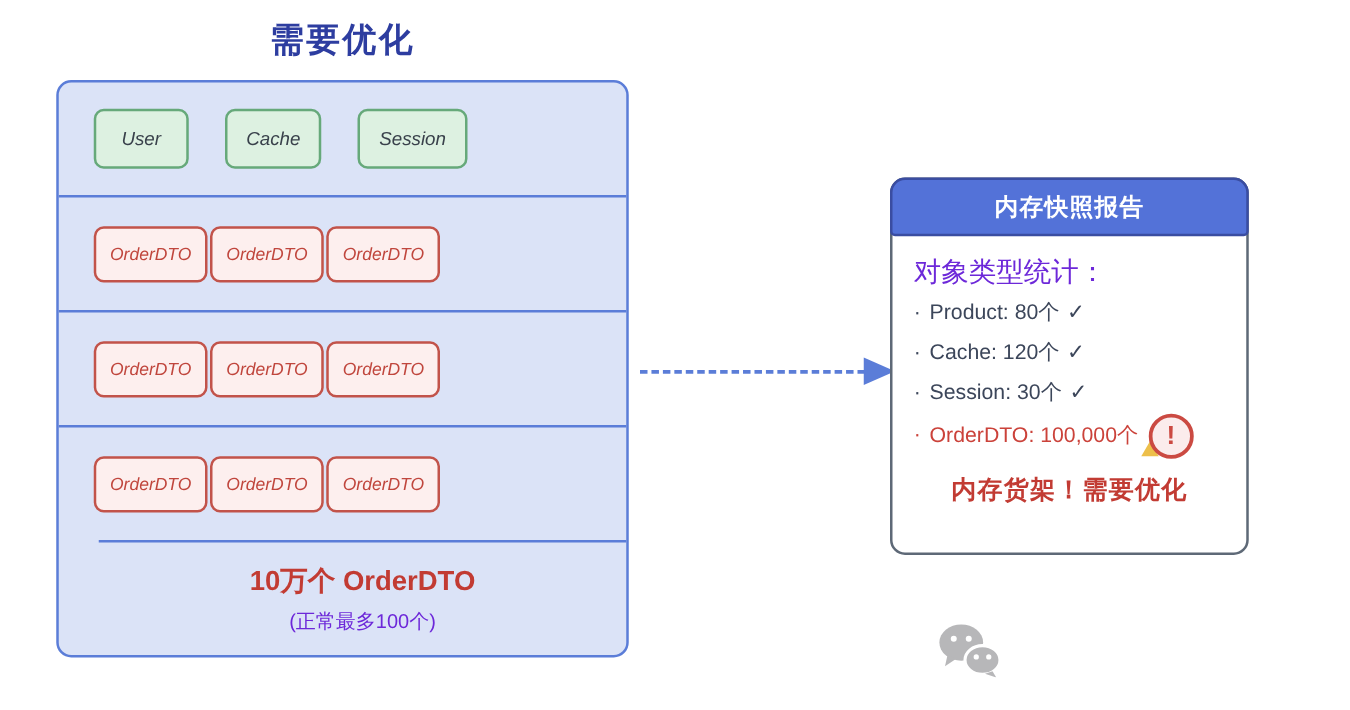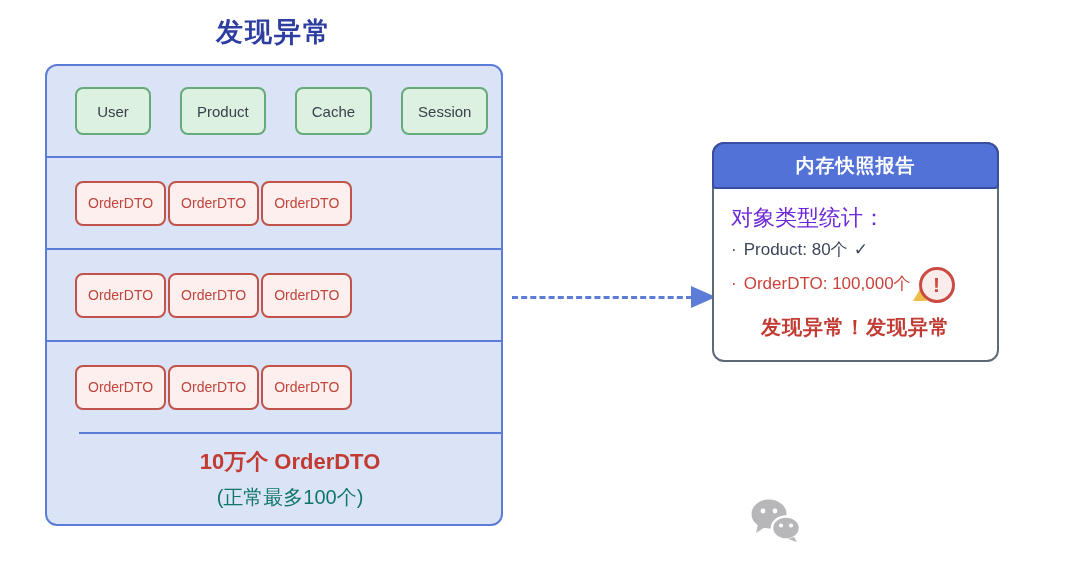--- a/index.html
+++ b/index.html
@@ -14,55 +14,55 @@
   .diagram-title {
     position:absolute; left:45px; top:14px; width:458px;
     text-align:center; font-size:27px; font-weight:700; color:#2d3da0;
     letter-spacing:2px;
   }
   .shelf {
     position:absolute; left:45px; top:64px; width:458px; height:462px;
     background:#dbe3f7; border:2px solid #5b7dd8; border-radius:12px;
     display:flex; flex-direction:column;
   }
-  .shelf-row { flex:1; display:flex; align-items:center; padding-left:28px; }
+  .shelf-row { flex:1; display:flex; align-items:center; padding-left:28px;font-style:italic; }
   .shelf-row + .shelf-row { border-top:2px solid #5b7dd8; }
   .shelf-row.green-row { gap:29px; }
   .shelf-row.order-row { gap:2px; }
   .obj-box {
     display:flex; align-items:center; justify-content:center;
     border-radius:8px; background:#ddf1e1; border:2px solid #66a97a;
     color:#39414b; font-size:15px; height:48px; padding:0 15px; min-width:76px;
   }
   .order-box {
     display:flex; align-items:center; justify-content:center;
     border-radius:8px; background:#fdefee; border:2px solid #c2534a;
     color:#c0463d; font-size:14px; height:45px; padding:0 11px;
   }
   .shelf-bottom {
     flex:1; display:flex; flex-direction:column; align-items:center;
     justify-content:center; border-top:2px solid #5b7dd8; text-align:center;margin-left:32px;
   }
   .bottom-headline { font-size:22px; font-weight:700; color:#c23b33; }
-  .bottom-note { font-size:20px; color:#0f766e; margin-top:7px; }
+  .bottom-note { font-size:16px; color:#6d28d9; margin-top:7px; }
 
   
   .arrow-line {
     position:absolute; left:512px; top:296px; width:180px; height:0;
     border-top:3px dashed #5b7dd8;
   }
   .arrow-head {
     position:absolute; left:691px; top:286px; width:0; height:0;
     border-top:11px solid transparent; border-bottom:11px solid transparent;
     border-left:25px solid #5b7dd8;
   }
 
   
   .report-panel {
-    position:absolute; left:712px; top:142px; width:287px; height:220px;
+    position:absolute; left:712px; top:142px; width:287px; height:302px;
     background:#ffffff; border:2px solid #5e6977; border-radius:12px;
   }
   .report-header {
     position:absolute; left:-2px; top:-2px; width:287px; height:47px;
     background:#5372d8; border:2px solid #3a4da1; border-radius:12px 12px 4px 4px;
     display:flex; align-items:center; justify-content:center;
     color:#ffffff; font-size:19px; font-weight:700; letter-spacing:1px;
   }
   .report-body { position:absolute; left:0; top:45px; width:100%; padding:13px 0 0 17px; }
   .stats-title { font-size:22px; color:#6d28d9; line-height:32px; }
@@ -97,26 +97,25 @@
     align-items:center; gap:10px; color:#b7b7b9;
   }
   .watermark-text { font-size:29px; letter-spacing:2px; color:#b7b7b9; }
   .wechat-icon { width:52px; height:44px; }
 </style>
 </head>
 <body>
 
 <div class="stage">
 
-  <div class="diagram-title">发现异常</div>
+  <div class="diagram-title">需要优化</div>
 
   <div class="shelf">
     <div class="shelf-row green-row">
       <div class="obj-box">User</div>
-      <div class="obj-box">Product</div>
       <div class="obj-box">Cache</div>
       <div class="obj-box">Session</div>
     </div>
     <div class="shelf-row order-row">
       <div class="order-box">OrderDTO</div>
       <div class="order-box">OrderDTO</div>
       <div class="order-box">OrderDTO</div>
     </div>
     <div class="shelf-row order-row">
       <div class="order-box">OrderDTO</div>
@@ -135,22 +134,24 @@
   </div>
 
   <div class="arrow-line"></div>
   <div class="arrow-head"></div>
 
   <div class="report-panel">
     <div class="report-header">内存快照报告</div>
     <div class="report-body">
       <div class="stats-title">对象类型统计：</div>
       <div class="stat-line"><span class="bullet">·</span><span>Product: 80个</span><span class="check">✓</span></div>
+      <div class="stat-line"><span class="bullet">·</span><span>Cache: 120个</span><span class="check">✓</span></div>
+      <div class="stat-line"><span class="bullet">·</span><span>Session: 30个</span><span class="check">✓</span></div>
       <div class="stat-line alert-line"><span class="bullet">·</span><span>OrderDTO: 100,000个</span><span class="warn-wrap"><span class="warn-tri"></span><span class="warn-circle">!</span></span></div>
-      <div class="conclusion">发现异常！发现异常</div>
+      <div class="conclusion">内存货架！需要优化</div>
     </div>
   </div>
 
   <div class="watermark">
     <svg class="wechat-icon" viewBox="0 0 52 44">
       <g fill="#b7b7b9">
         <ellipse cx="19" cy="16" rx="17.5" ry="14.5"></ellipse>
         <path d="M8 26 L6 35 L15 29 Z"></path>
       </g>
       <circle cx="13" cy="13" r="2.4" fill="#ffffff"></circle>

